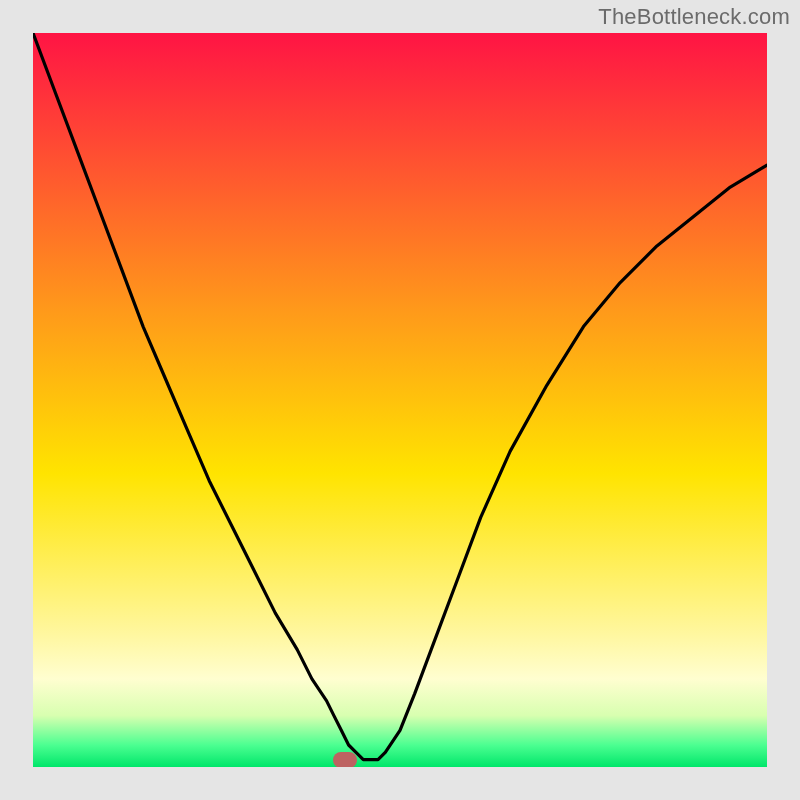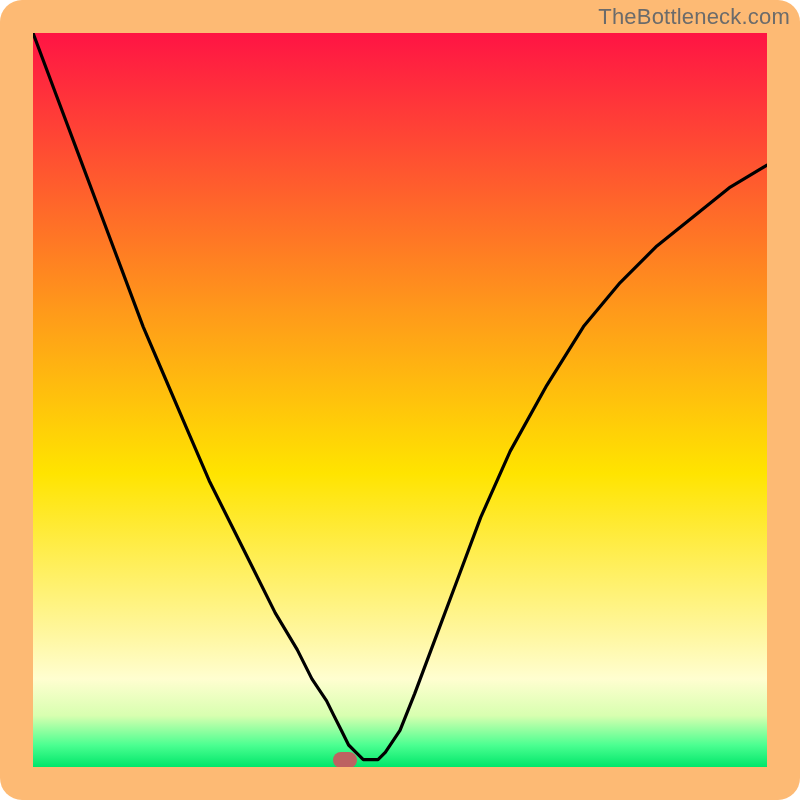--- a/index.html
+++ b/index.html
@@ -10,23 +10,22 @@
     background: #ffffff;
     overflow: hidden;
     font-family: Arial, Helvetica, sans-serif;
   }
   .frame {
     position: absolute;
     left: 0;
     top: 0;
     width: 800px;
     height: 800px;
-    background: #fdba74;
+    background: #e5e5e5;
     box-sizing: border-box;
-    border-radius: 22px;
   }
   .plot {
     position: absolute;
     box-sizing: border-box;
     overflow: hidden;
     background: #ffffff;
   }
   .attribution {
     position: absolute;
     top: 4px;

